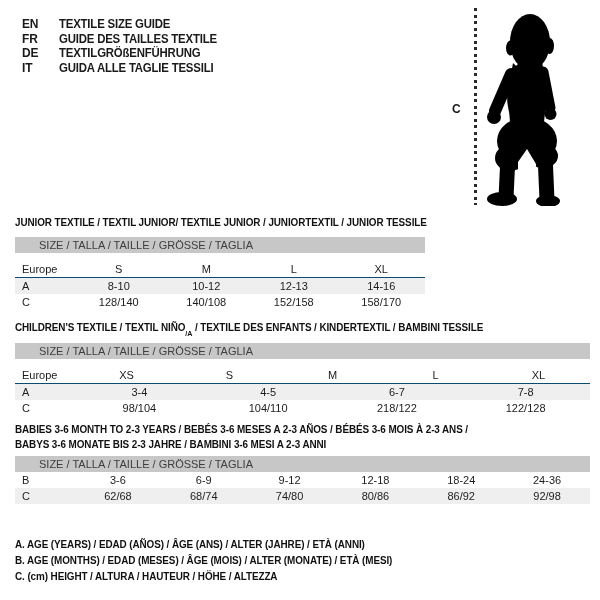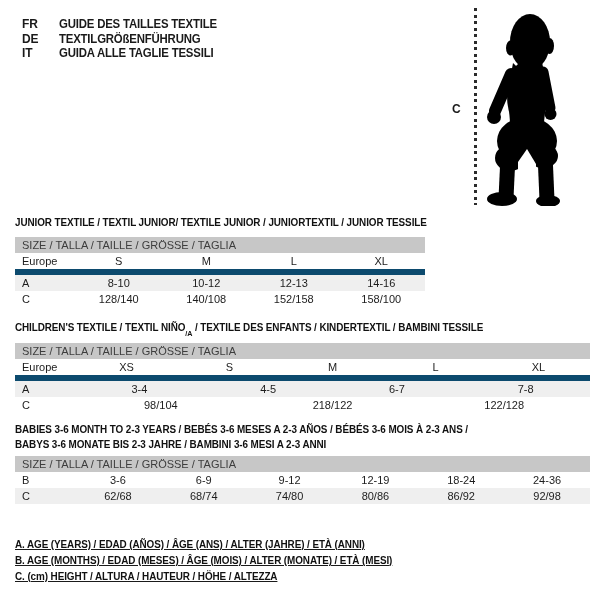--- a/index.html
+++ b/index.html
@@ -21,39 +21,43 @@
   .silhouette{position:absolute;left:483px;top:8px;}
   
   .tbl-title{position:absolute;left:15px;font-weight:bold;font-size:11px;line-height:15px;
     white-space:nowrap;color:#111;transform:scaleX(.9);transform-origin:0 0;letter-spacing:-.1px;}
   .title-sub{font-size:8px;position:relative;top:2px;font-weight:bold;}
   
   .size-table{position:absolute;left:15px;}
   .w-junior{width:410px;}
   .w-wide{width:575px;}
   .size-bar{height:16px;line-height:16px;background:#c7c7c7;color:#3d3d3d;
-    font-size:11px;padding-left:7px;white-space:nowrap;}
+    font-size:11px;padding-left:24px;white-space:nowrap;}
   .trow{display:flex;height:16px;line-height:16.5px;font-size:11px;color:#1c1c1c;}
   .trow .lbl{width:60px;padding-left:7px;box-sizing:border-box;text-align:left;}
   .trow .val{flex:1;text-align:center;}
   .striped{background:#efefef;}
-  .bordered{border-bottom:6px solid #0c4a6e;}
+  .bordered{border-bottom:1px solid #0c4a6e;margin-top:8px;}
   
-  .notes{position:absolute;left:15px;top:536px;text-decoration:underline;}
+  .notes{position:absolute;left:15px;top:536px;}
   .note-line{height:16px;line-height:16px;font-weight:bold;font-size:11px;color:#111;
     white-space:nowrap;transform:scaleX(.9);transform-origin:0 50%;letter-spacing:-.1px;}
   
   .pos-t1-title{top:215px;} .pos-t1{top:237px;}
   .pos-t2-title{top:320px;} .pos-t2{top:343px;}
   .pos-t3-title{top:422px;} .pos-t3{top:456px;}
 </style>
 </head>
 <body>
 
 <div class="lang-list">
+  <div class="lang-row">
+    <span class="lang-code">EN</span>
+    <span class="lang-text">TEXTILE SIZE GUIDE</span>
+  </div>
   <div class="lang-row">
     <span class="lang-code">FR</span>
     <span class="lang-text">GUIDE DES TAILLES TEXTILE</span>
   </div>
   <div class="lang-row">
     <span class="lang-code">DE</span>
     <span class="lang-text">TEXTILGRÖßENFÜHRUNG</span>
   </div>
   <div class="lang-row">
     <span class="lang-code">IT</span>
@@ -100,21 +104,21 @@
     <span class="val">8-10</span>
     <span class="val">10-12</span>
     <span class="val">12-13</span>
     <span class="val">14-16</span>
   </div>
   <div class="trow">
     <span class="lbl">C</span>
     <span class="val">128/140</span>
     <span class="val">140/108</span>
     <span class="val">152/158</span>
-    <span class="val">158/100</span>
+    <span class="val">158/170</span>
   </div>
 </div>
 
 <div class="tbl-title pos-t2-title">
   <span>CHILDREN'S TEXTILE / TEXTIL NIÑO</span><sub class="title-sub">/A</sub><span> / TEXTILE DES ENFANTS / KINDERTEXTIL / BAMBINI TESSILE</span>
 </div>
 <div class="size-table w-wide pos-t2">
   <div class="size-bar">SIZE / TALLA / TAILLE / GRÖSSE / TAGLIA</div>
   <div class="trow bordered">
     <span class="lbl">Europe</span>
@@ -127,37 +131,38 @@
   <div class="trow striped">
     <span class="lbl">A</span>
     <span class="val">3-4</span>
     <span class="val">4-5</span>
     <span class="val">6-7</span>
     <span class="val">7-8</span>
   </div>
   <div class="trow">
     <span class="lbl">C</span>
     <span class="val">98/104</span>
+    <span class="val">104/110</span>
     <span class="val">218/122</span>
     <span class="val">122/128</span>
   </div>
 </div>
 
 <div class="tbl-title pos-t3-title">
   <div>BABIES 3-6 MONTH TO 2-3 YEARS / BEBÉS 3-6 MESES A 2-3 AÑOS / BÉBÉS 3-6 MOIS À 2-3 ANS /</div>
   <div>BABYS 3-6 MONATE BIS 2-3 JAHRE / BAMBINI 3-6 MESI A 2-3 ANNI</div>
 </div>
 <div class="size-table w-wide pos-t3">
   <div class="size-bar">SIZE / TALLA / TAILLE / GRÖSSE / TAGLIA</div>
   <div class="trow">
     <span class="lbl">B</span>
     <span class="val">3-6</span>
     <span class="val">6-9</span>
     <span class="val">9-12</span>
-    <span class="val">12-19</span>
+    <span class="val">12-18</span>
     <span class="val">18-24</span>
     <span class="val">24-36</span>
   </div>
   <div class="trow striped">
     <span class="lbl">C</span>
     <span class="val">62/68</span>
     <span class="val">68/74</span>
     <span class="val">74/80</span>
     <span class="val">80/86</span>
     <span class="val">86/92</span>

